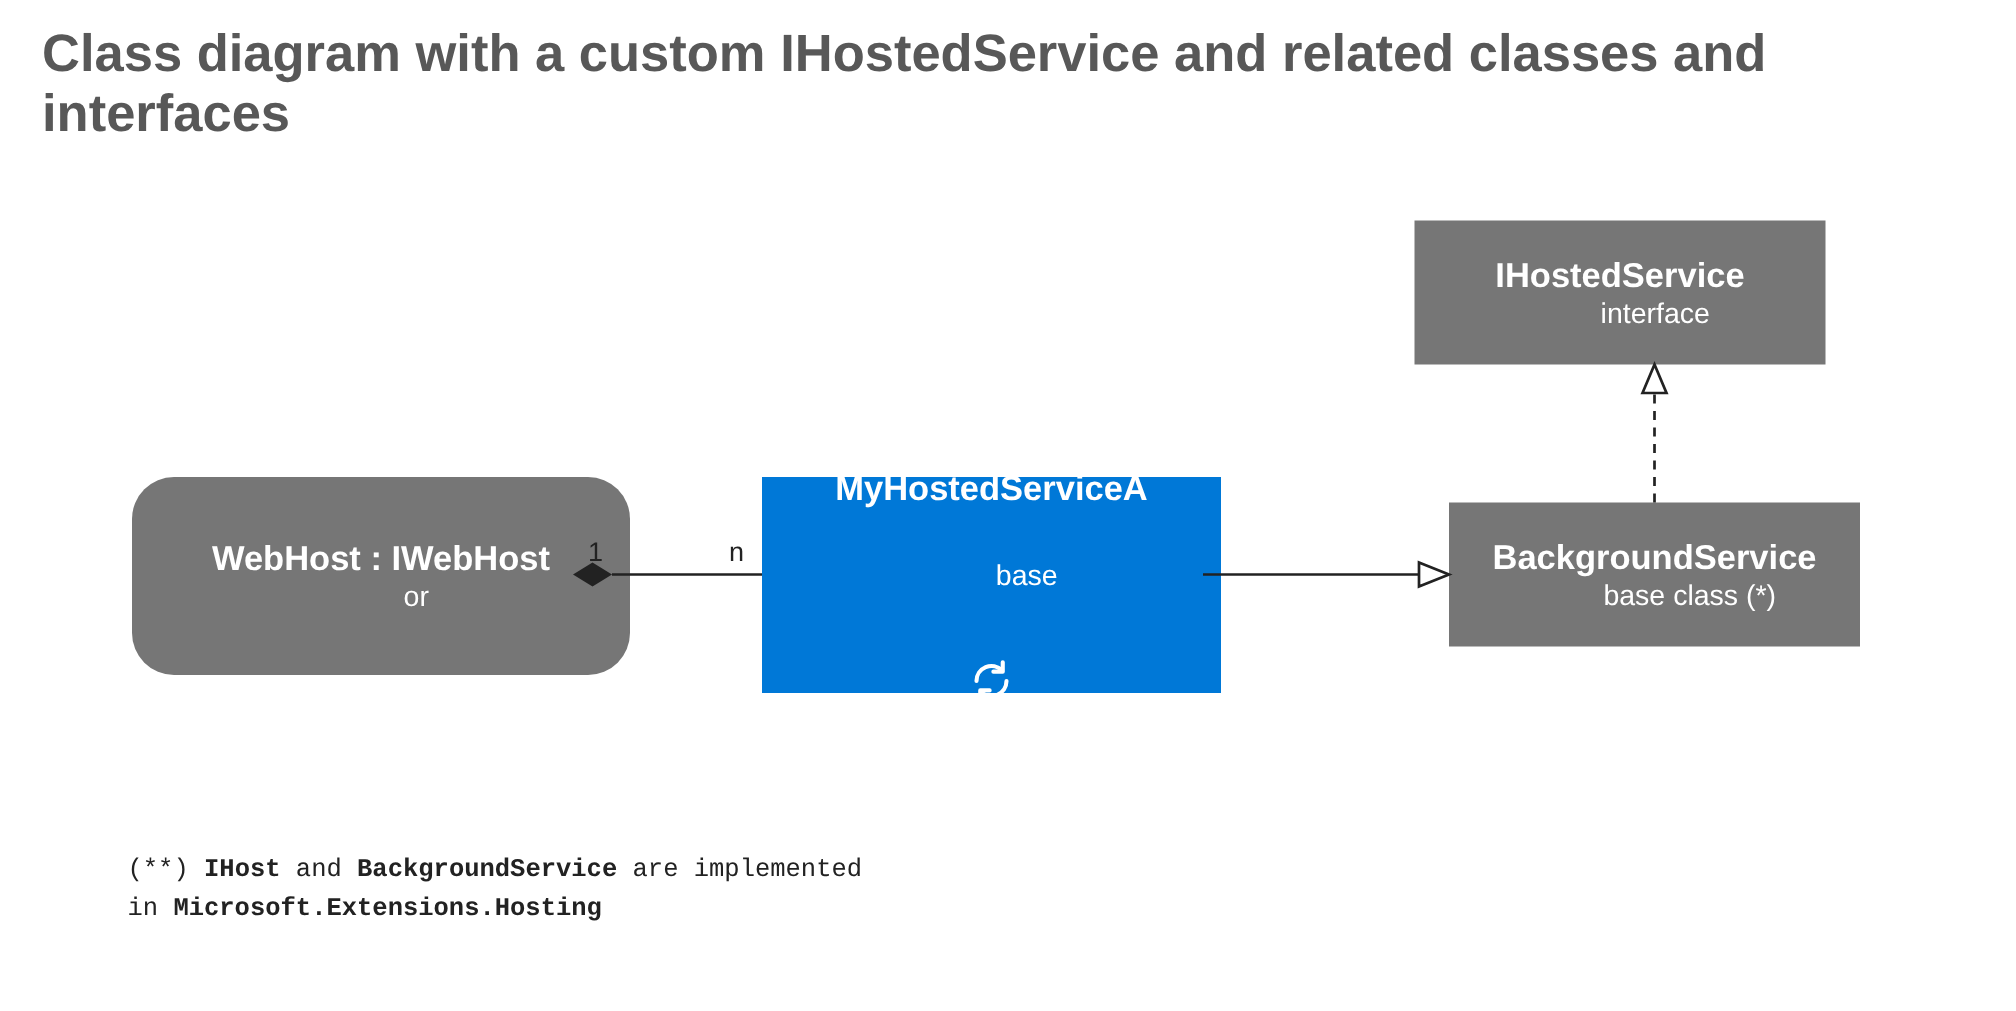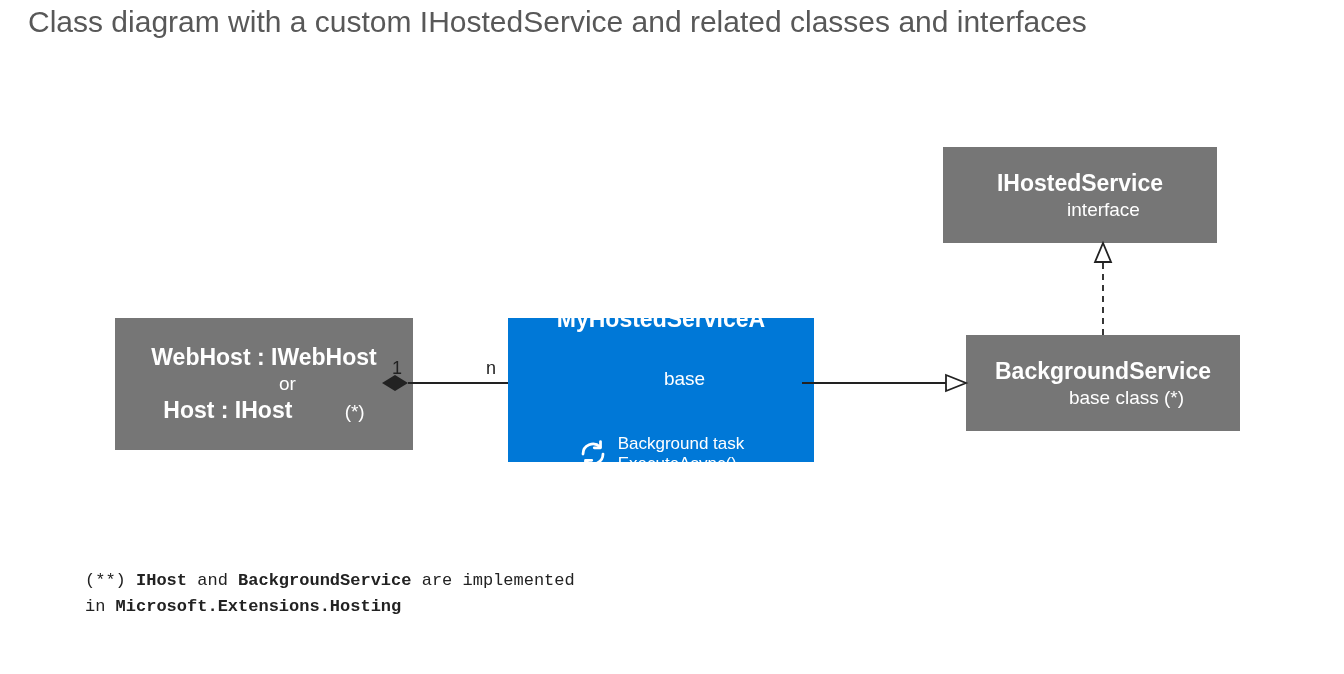--- a/index.html
+++ b/index.html
@@ -7,23 +7,23 @@
     padding: 0;
     width: 1344px;
     height: 674px;
     background: #fff;
     font-family: "Segoe UI", Arial, sans-serif;
     color: #333;
   }
   .title {
     position: absolute;
     left: 28px;
-    top: 5px;
-    font-size: 30px;
-    font-weight: 400;
+    top: 16px;
+    font-size: 35px;
+    font-weight: 700;
     color: #585858;
   }
   .box {
     position: absolute;
     color: #fff;
     text-align: center;
     display: flex;
     flex-direction: column;
     align-items: center;
     justify-content: center;
@@ -53,44 +53,37 @@
     align-items: center;
     gap: 10px;
     margin-top: 10px;
   }
 </style>
 </head>
 <body>
 
 <div class="title">Class diagram with a custom IHostedService and related classes and interfaces</div>
 
-<div class="box gray" style="left:115px; top:318px; width:298px; height:132px;">
+<div class="box gray" style="left:88px; top:318px; width:332px; height:132px;border-radius:28px;">
   <div class="b-title">
     <span>WebHost : IWebHost</span>
   </div>
   <div class="b-sub thinline">or</div>
-  <div>
-    <span class="b-title">Host : IHost</span><span class="b-sub thinline"> (*)</span>
-  </div>
 </div>
 
 <div class="box blue" style="left:508px; top:318px; width:306px; height:144px;gap:33px;">
   <div class="b-title">MyHostedServiceA</div>
   <div class="b-sub">base</div>
   <div class="refresh-row">
     <svg width="30" height="30" viewBox="0 0 24 24">
       <path d="M4 12a8 8 0 0 1 13.6-5.7" fill="none" stroke="#fff" stroke-width="2.2" stroke-linecap="round"></path>
       <polyline points="18 2 18 7 13 7" fill="none" stroke="#fff" stroke-width="2.2" stroke-linecap="round" stroke-linejoin="round"></polyline>
       <path d="M20 12a8 8 0 0 1-13.6 5.7" fill="none" stroke="#fff" stroke-width="2.2" stroke-linecap="round"></path>
       <polyline points="6 22 6 17 11 17" fill="none" stroke="#fff" stroke-width="2.2" stroke-linecap="round" stroke-linejoin="round"></polyline>
     </svg>
-    <div>
-      <div class="b-sub2">Background task</div>
-      <div class="b-sub2">ExecuteAsync()</div>
-    </div>
   </div>
 </div>
 
 <div class="box gray" style="left:966px; top:335px; width:274px; height:96px;">
   <div class="b-title">BackgroundService</div>
   <div class="b-sub">base class (*)</div>
 </div>
 
 <div class="box gray" style="left:943px; top:147px; width:274px; height:96px;">
   <div class="b-title">IHostedService</div>

